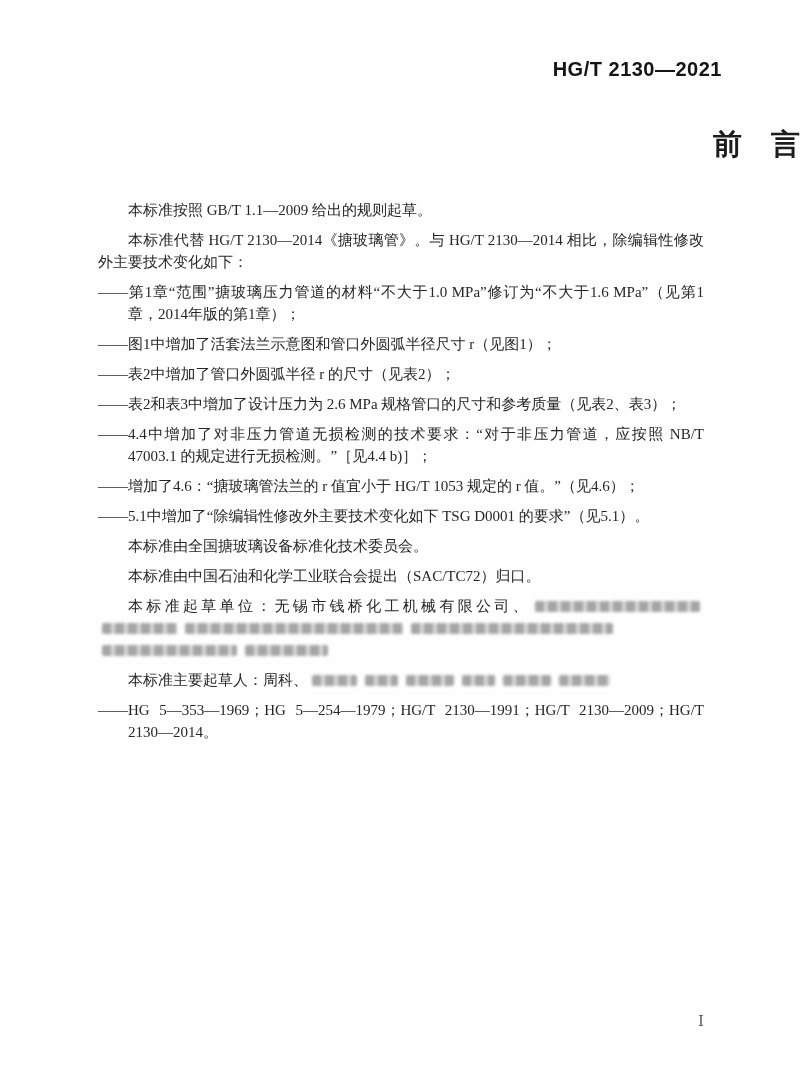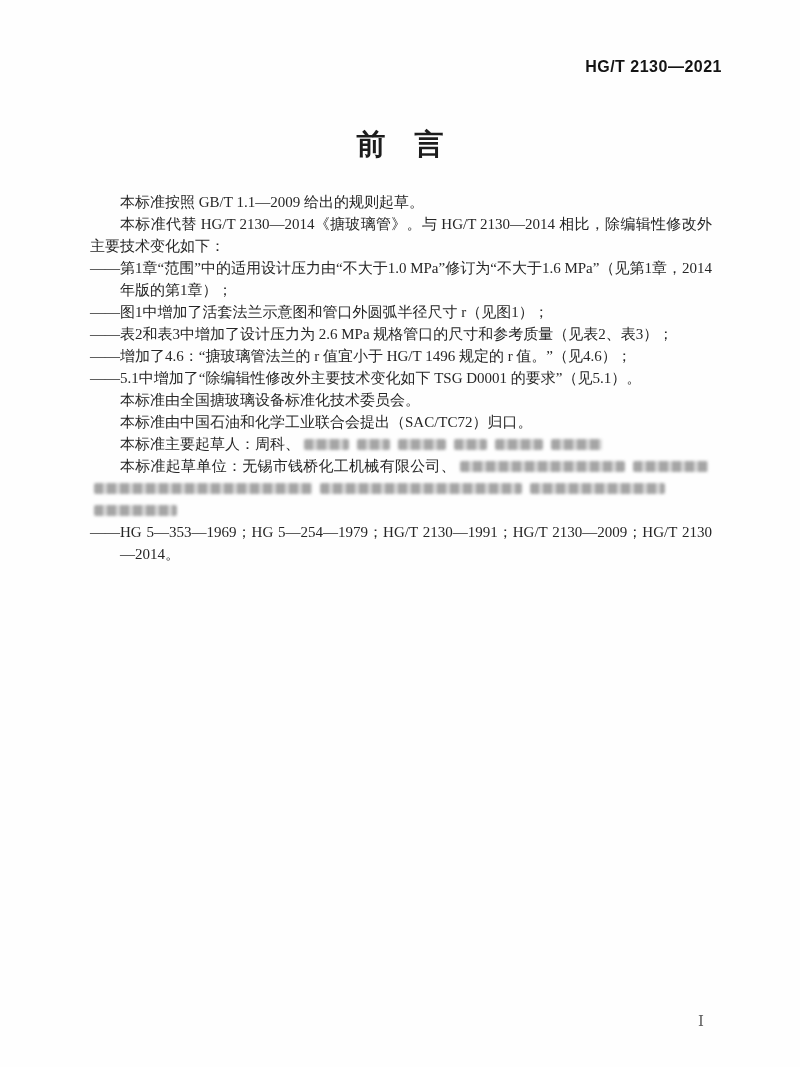--- a/index.html
+++ b/index.html
@@ -6,32 +6,32 @@
   .page{
     position:relative;
     width:800px;height:1067px;
     background:#fefefee8;
     font-family:"Liberation Serif","DejaVu Serif",serif;
     color:#262626;
     overflow:hidden;
   }
   .std-code{
     position:absolute;top:58px;right:78px;
-    font-size:16px;font-weight:bold;letter-spacing:.5px;color:#141414;
+    font-size:20px;font-weight:bold;letter-spacing:.5px;color:#141414;
     font-family:"Liberation Sans","DejaVu Sans",sans-serif;
   }
   .doc-title{
     position:absolute;top:125px;left:0;width:100%;
-    text-align:center;font-size:29px;font-weight:bold;color:#1c1c1c;
+    text-align:right;font-size:29px;font-weight:bold;color:#1c1c1c;
   }
   .body-text{
     position:absolute;left:90px;top:191px;width:622px;
     font-size:15px;line-height:22px;text-align:justify;
   }
-  .body-text p{margin:0;padding:0;}
+  .body-text p{margin:8px;padding:0;}
   p.para{text-indent:2em;}
   p.bullet{padding-left:2em;text-indent:-2em;}
   .redact{
     display:inline-block;height:11px;border-radius:2px;
     margin:0 4px;vertical-align:-1px;
     background:repeating-linear-gradient(90deg,#8f8f8f 0 9px,#cdcdcd 9px 13px);
     filter:blur(1.6px);opacity:.8;
   }
   .page-num{
     position:absolute;left:698px;top:1012px;
@@ -43,27 +43,29 @@
 
 <div class="page">
 
   <div class="std-code">HG/T 2130—2021</div>
 
   <div class="doc-title">前　言</div>
 
   <div class="body-text">
       <p class="para">本标准按照 GB/T 1.1—2009 给出的规则起草。</p>
       <p class="para">本标准代替 HG/T 2130—2014《搪玻璃管》。与 HG/T 2130—2014 相比，除编辑性修改外主要技术变化如下：</p>
-      <p class="bullet">——第1章“范围”中的适用设计压力由“不大于1.0 MPa”修订为“不大于1.6 MPa”（见第1章，2014年版的第1章）；</p>
+      <p class="bullet">——第1章“范围”搪玻璃压力管道的材料“不大于1.0 MPa”修订为“不大于1.6 MPa”（见第1章，2014年版的第1章）；</p>
       <p class="bullet">——图1中增加了活套法兰示意图和管口外圆弧半径尺寸 r（见图1）；</p>
+      <p class="bullet">——表2中增加了管口外圆弧半径 r 的尺寸（见表2）；</p>
       <p class="bullet">——表2和表3中增加了设计压力为 2.6 MPa 规格管口的尺寸和参考质量（见表2、表3）；</p>
-      <p class="bullet">——增加了4.6：“搪玻璃管法兰的 r 值宜小于 HG/T 1496 规定的 r 值。”（见4.6）；</p>
+      <p class="bullet">——4.4中增加了对非压力管道无损检测的技术要求：“对于非压力管道，应按照 NB/T 47003.1 的规定进行无损检测。”［见4.4 b)］；</p>
+      <p class="bullet">——增加了4.6：“搪玻璃管法兰的 r 值宜小于 HG/T 1053 规定的 r 值。”（见4.6）；</p>
       <p class="bullet">——5.1中增加了“除编辑性修改外主要技术变化如下 TSG D0001 的要求”（见5.1）。</p>
       <p class="para">本标准由全国搪玻璃设备标准化技术委员会。</p>
       <p class="para">本标准由中国石油和化学工业联合会提出（SAC/TC72）归口。</p>
+      <p class="para">本标准起草单位：无锡市钱桥化工机械有限公司、<span class="redact" style="width: 11em;"></span><span class="redact" style="width: 5em;"></span><span class="redact" style="width: 14.5em;"></span><span class="redact" style="width: 13.5em;"></span><span class="redact" style="width: 9em;"></span><span class="redact" style="width: 5.5em;"></span></p>
       <p class="para">本标准主要起草人：周科、<span class="redact" style="width: 3em;"></span><span class="redact" style="width: 2.2em;"></span><span class="redact" style="width: 3.2em;"></span><span class="redact" style="width: 2.2em;"></span><span class="redact" style="width: 3.2em;"></span><span class="redact" style="width: 3.4em;"></span></p>
-      <p class="para">本标准起草单位：无锡市钱桥化工机械有限公司、<span class="redact" style="width: 11em;"></span><span class="redact" style="width: 5em;"></span><span class="redact" style="width: 14.5em;"></span><span class="redact" style="width: 13.5em;"></span><span class="redact" style="width: 9em;"></span><span class="redact" style="width: 5.5em;"></span></p>
       <p class="bullet">——HG 5—353—1969；HG 5—254—1979；HG/T 2130—1991；HG/T 2130—2009；HG/T 2130—2014。</p>
     </div>
 
   <div class="page-num">Ⅰ</div>
 
 </div>
 
 </body></html>

